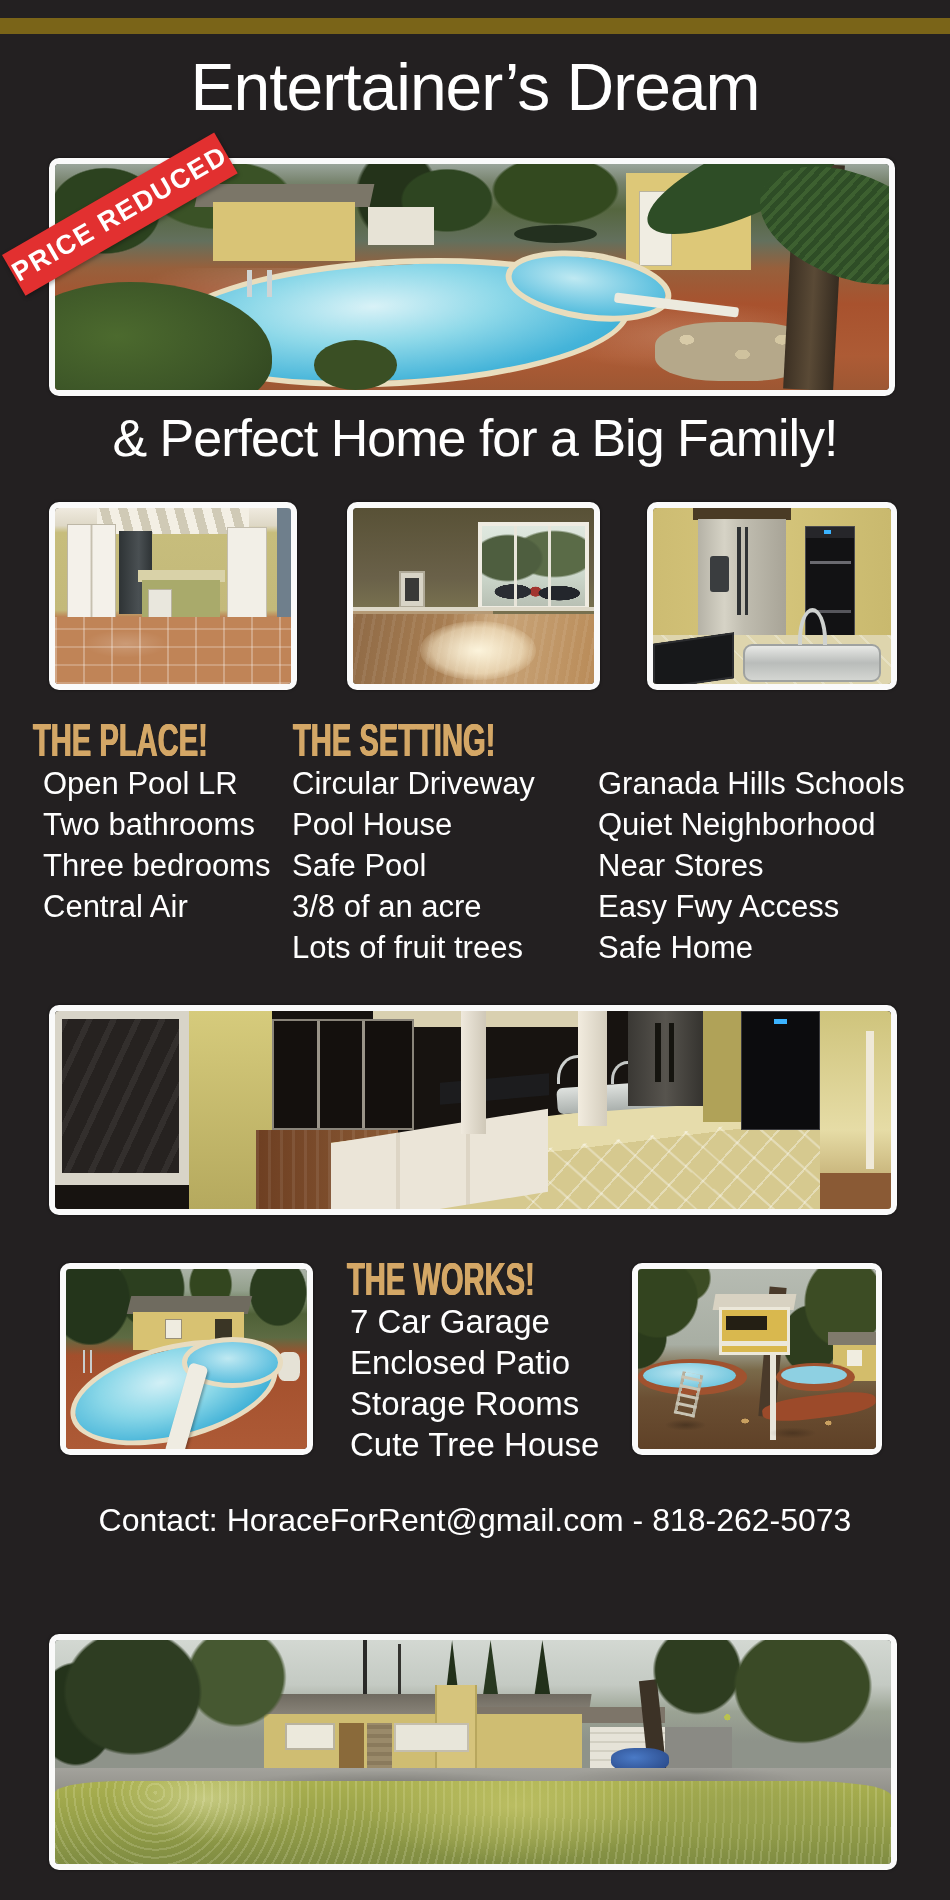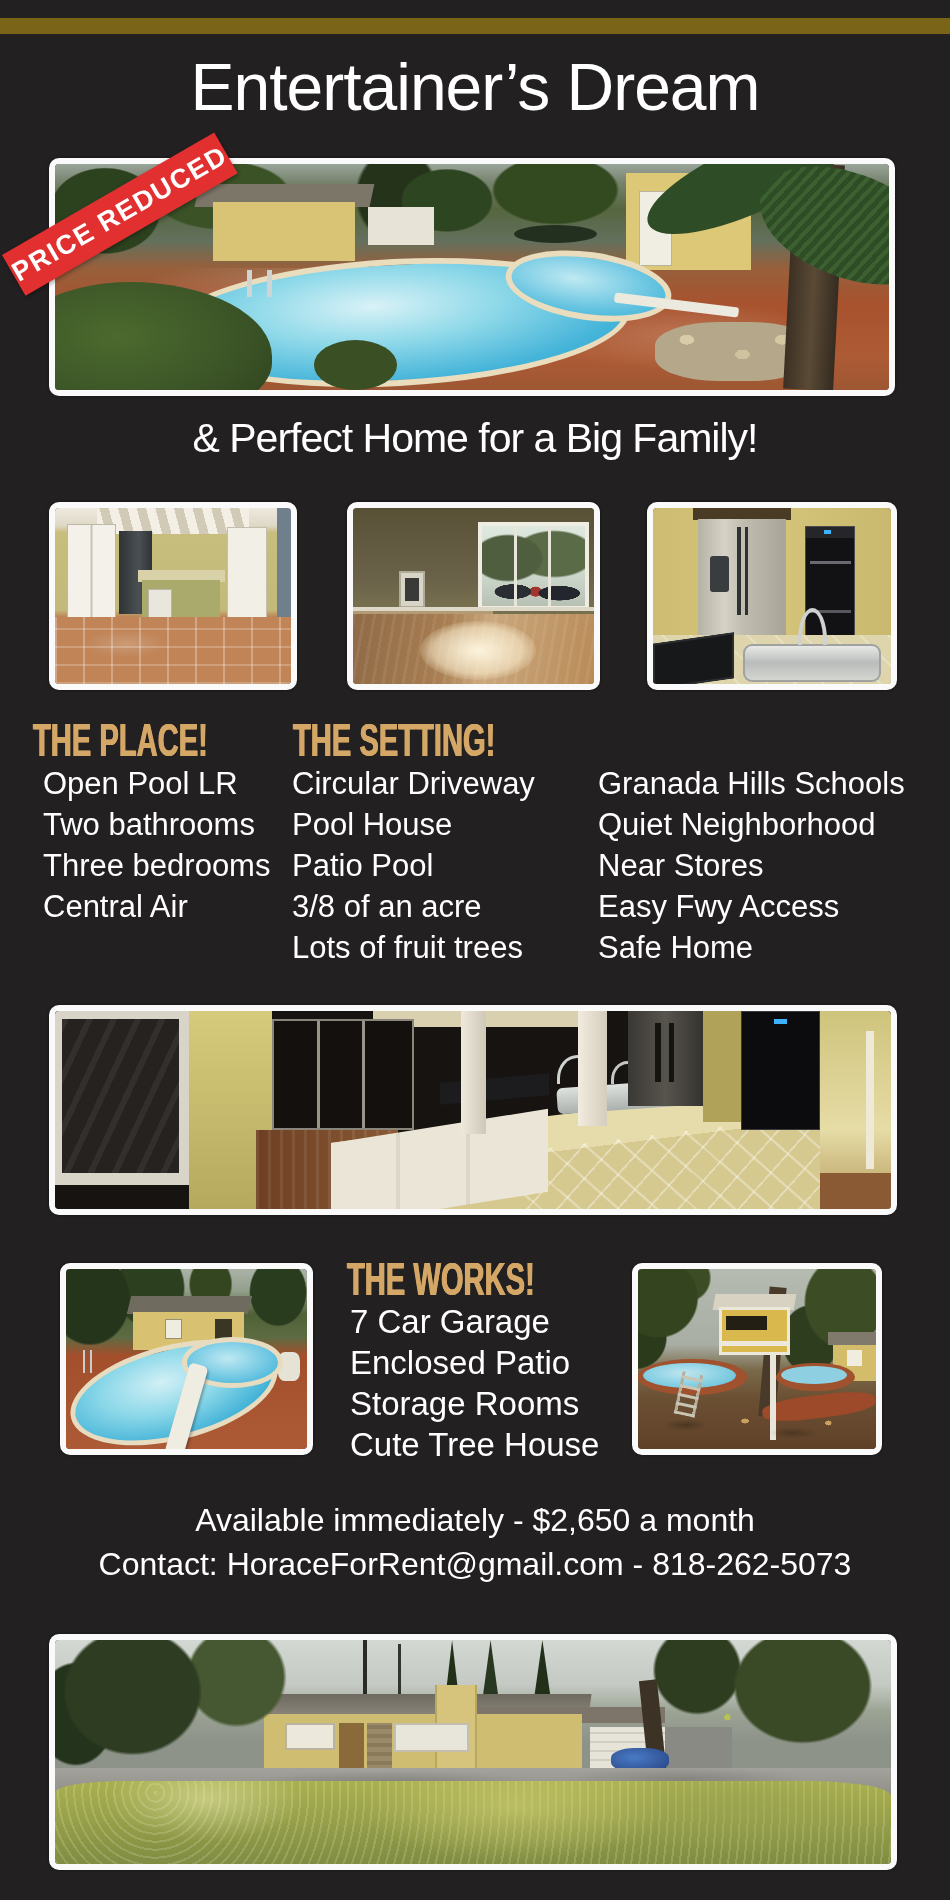--- a/index.html
+++ b/index.html
@@ -10,21 +10,21 @@
   html,body{background:var(--background)}
   body{font-family:"Liberation Sans",sans-serif;color:var(--text)}
   #page{position:relative;width:950px;height:1900px;background:var(--background);overflow:hidden}
   .ph{position:absolute;display:block}
   .frame{position:absolute;border:6px solid var(--photo-border);border-radius:10px;overflow:hidden;
          background:#3a3a3a;box-shadow:0 0 3px rgba(0,0,0,.55)}
   .frame .inner{position:absolute;left:0;top:0;width:100%;height:100%}
   .title{position:absolute;left:0;top:49px;width:100%;text-align:center;color:var(--text);
          font-size:66px;line-height:76px;letter-spacing:-1px;white-space:nowrap}
   .subtitle{position:absolute;left:0;top:408px;width:100%;text-align:center;color:var(--text);
-         font-size:41px;line-height:60px;letter-spacing:-1px;white-space:nowrap}
+         font-size:52px;line-height:60px;letter-spacing:-1px;white-space:nowrap}
   .banner{position:absolute;left:2px;top:255px;width:245px;height:47px;background:var(--banner);
          transform:rotate(-30deg);transform-origin:0 0;z-index:6;display:flex;align-items:center;
          justify-content:center;color:#fff;font-weight:bold;font-size:27px;letter-spacing:1.5px;
          white-space:nowrap;box-shadow:0 2px 4px rgba(0,0,0,.35)}
   .heading{position:absolute;color:var(--heading);font-size:47px;line-height:47px;font-weight:bold;white-space:nowrap}
   .cond{display:inline-block;transform:scaleX(.62);transform-origin:0 0;
         text-shadow:.7px 0 currentColor,-.7px 0 currentColor}
   .list{position:absolute;color:var(--text);font-size:31px;line-height:41px;white-space:nowrap}
   .list.works{font-size:33px}
   .contact{position:absolute;left:0;top:1498px;width:100%;text-align:center;color:var(--text);
@@ -158,21 +158,21 @@
     <div>Three bedrooms</div>
     <div>Central Air</div>
   </div>
 
   <div class="heading" style="left:293px;top:716px">
     <span class="cond">THE SETTING!</span>
   </div>
   <div class="list" style="left:292px;top:763px">
     <div>Circular Driveway</div>
     <div>Pool House</div>
-    <div>Patio Pool</div>
+    <div>Safe Pool</div>
     <div>3/8 of an acre</div>
     <div>Lots of fruit trees</div>
   </div>
 
   <div class="list" style="left:598px;top:763px">
     <div>Granada Hills Schools</div>
     <div>Quiet Neighborhood</div>
     <div>Near Stores</div>
     <div>Easy Fwy Access</div>
     <div>Safe Home</div>
@@ -288,21 +288,20 @@
       <span class="ph" style="left:34%;top:40%;width:30%;height:3%;background:#ece8da"></span>
       <span class="ph" style="left:0;top:78%;width:100%;height:22%;background:
         radial-gradient(30px 8px at 20% 40%,rgba(0,0,0,.25),transparent 70%),
         radial-gradient(34px 8px at 65% 60%,rgba(0,0,0,.22),transparent 70%),
         radial-gradient(6px 4px at 45% 30%,#c9a060 0 60%,transparent 65%),
         radial-gradient(5px 4px at 80% 35%,#c9a060 0 60%,transparent 65%)"></span>
     </span>
   </div>
 
   <div class="contact">
-    <div>Available immediately - $2,650 a month</div>
     <div>Contact: HoraceForRent@gmail.com - 818-262-5073</div>
   </div>
 
   <div class="frame" style="left:49px;top:1634px;width:848px;height:236px">
     <span class="inner" style="background:linear-gradient(180deg,#d3d8d2 0%,#c4cac3 20%,#9ba394 32%,#8e938a 45%)">
       <span class="ph" style="left:46.5%;top:0;width:2%;height:32%;background:#22301a;
         clip-path:polygon(50% 0,100% 100%,0 100%)"></span>
       <span class="ph" style="left:51%;top:0;width:2.2%;height:30%;background:#283820;
         clip-path:polygon(50% 0,100% 100%,0 100%)"></span>
       <span class="ph" style="left:57%;top:0;width:2.6%;height:34%;background:#22301a;

